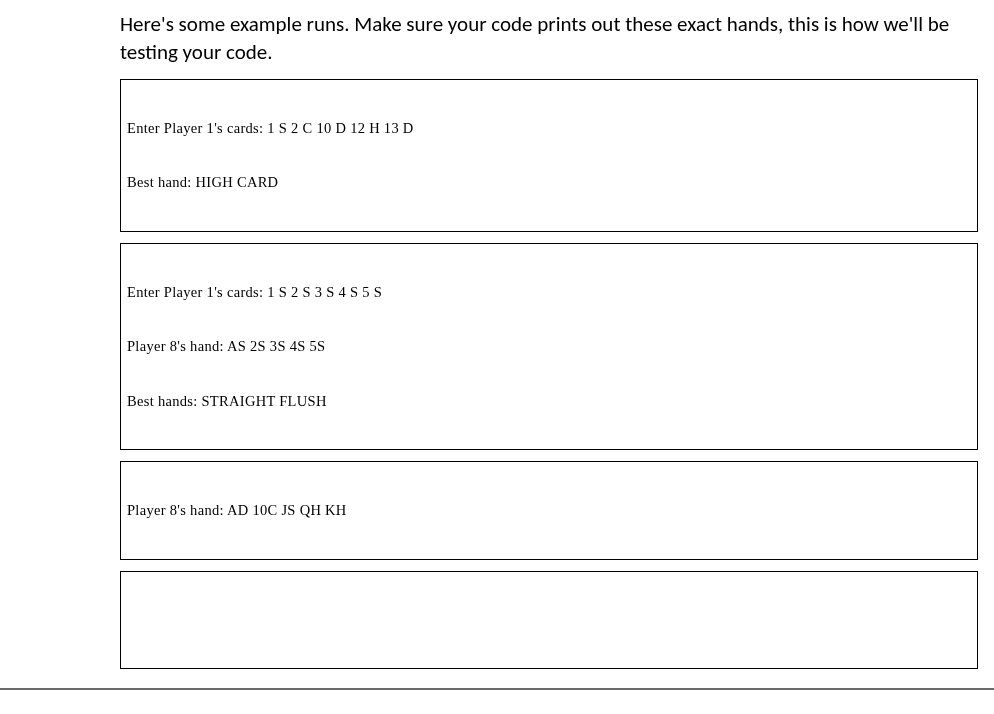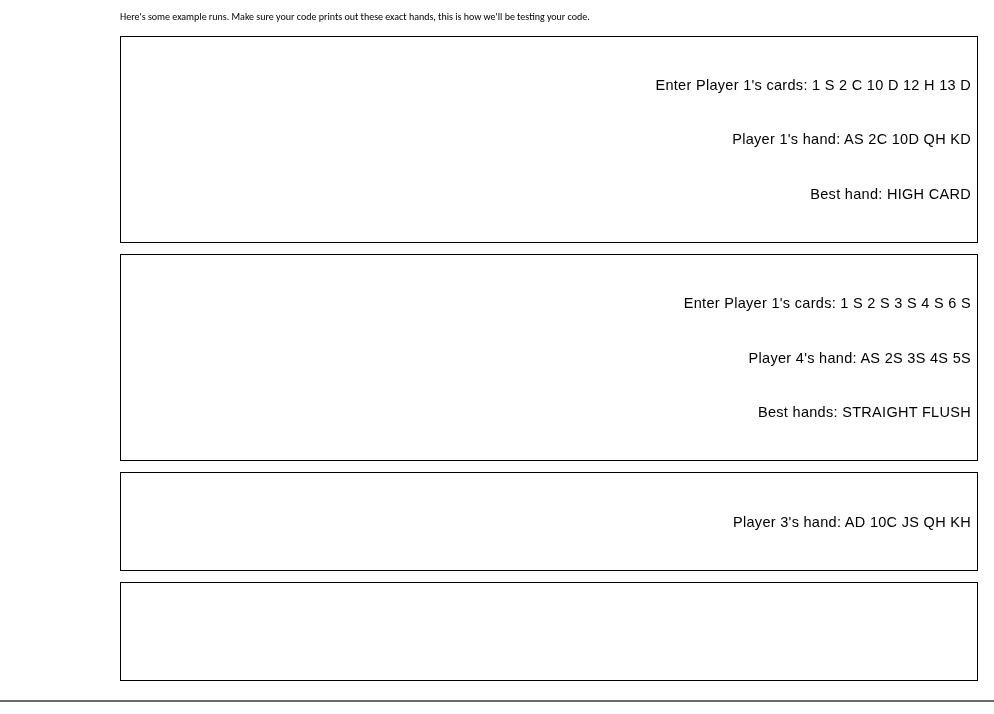--- a/index.html
+++ b/index.html
@@ -13,63 +13,61 @@
       font-size: 15px;
       color: #000;
       padding: 10px 0 0 0;
       width: 994px;
       border-bottom: 2px solid #6a6a6a;
     }
     .page {
       padding: 0 16px 8px 120px;
     }
     .intro {
-      font-size: 10px;
+      font-size: 21px;
       line-height: 1.35;
       margin-bottom: 12px;
     }
     .code-box {
       border: 1px solid #000;
       padding: 3px 6px 3px 6px;
       margin-bottom: 12px;
-      font-family: Liberation Sans, sans-serif;
+      font-family: Liberation Serif, serif;
       font-size: 14.5px;
       line-height: 1.25;
       white-space: pre;
       letter-spacing: 0.3px;
-      text-align: right;
     }
     .code-box.tight {
       margin-bottom: 11px;
     }
     .code-box .line {
       display: block;
     }
   </style>
 </head>
 <body>
 
 <div class="page">
 
   <p class="intro">Here's some example runs. Make sure your code prints out these exact hands, this is how we'll be testing your code.</p>
 
   <div class="code-box tight">
     <span class="line">Enter Player 1's cards: 1 S 2 C 10 D 12 H 13 D</span>
-    <span class="line">Player 1's hand: AS 2C 10D QH KD</span>
     <span class="line">Best hand: HIGH CARD</span>
   </div>
 
   <div class="code-box tight">
-    <span class="line">Enter Player 1's cards: 1 S 2 S 3 S 4 S 6 S</span>
-    <span class="line">Player 4's hand: AS 2S 3S 4S 5S</span>
+    <span class="line">Enter Player 1's cards: 1 S 2 S 3 S 4 S 5 S</span>
+    <span class="line">Player 8's hand: AS 2S 3S 4S 5S</span>
     <span class="line">Best hands: STRAIGHT FLUSH</span>
   </div>
 
   <div class="code-box tight">
-    <span class="line">Player 3's hand: AD 10C JS QH KH</span>
+    <span class="line">Player 8's hand: AD 10C JS QH KH</span>
   </div>
 
   <div class="code-box tight">
     
     
     
   </div>
 
 </div>
 

